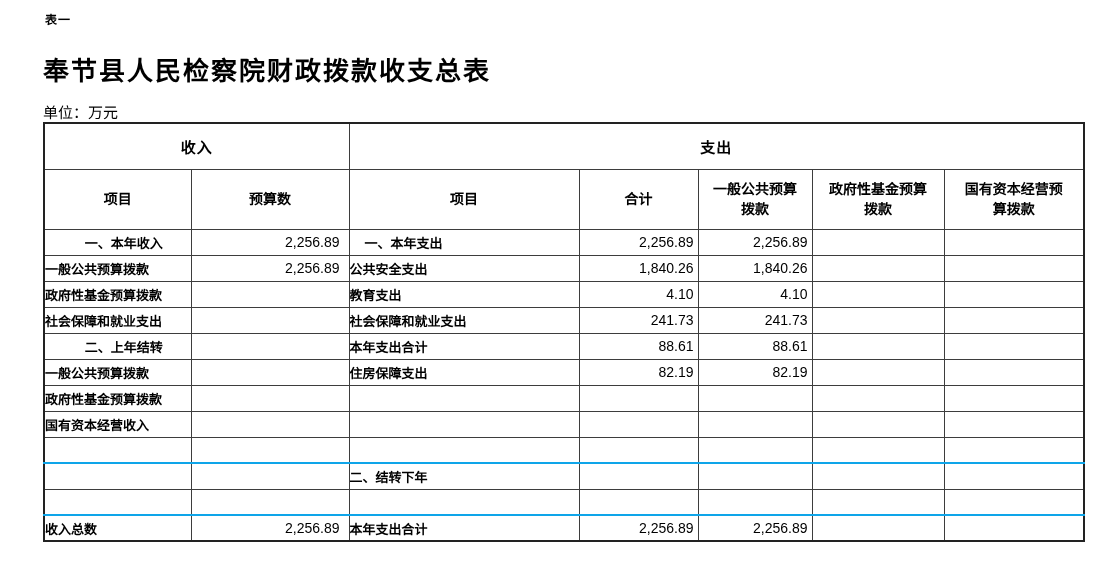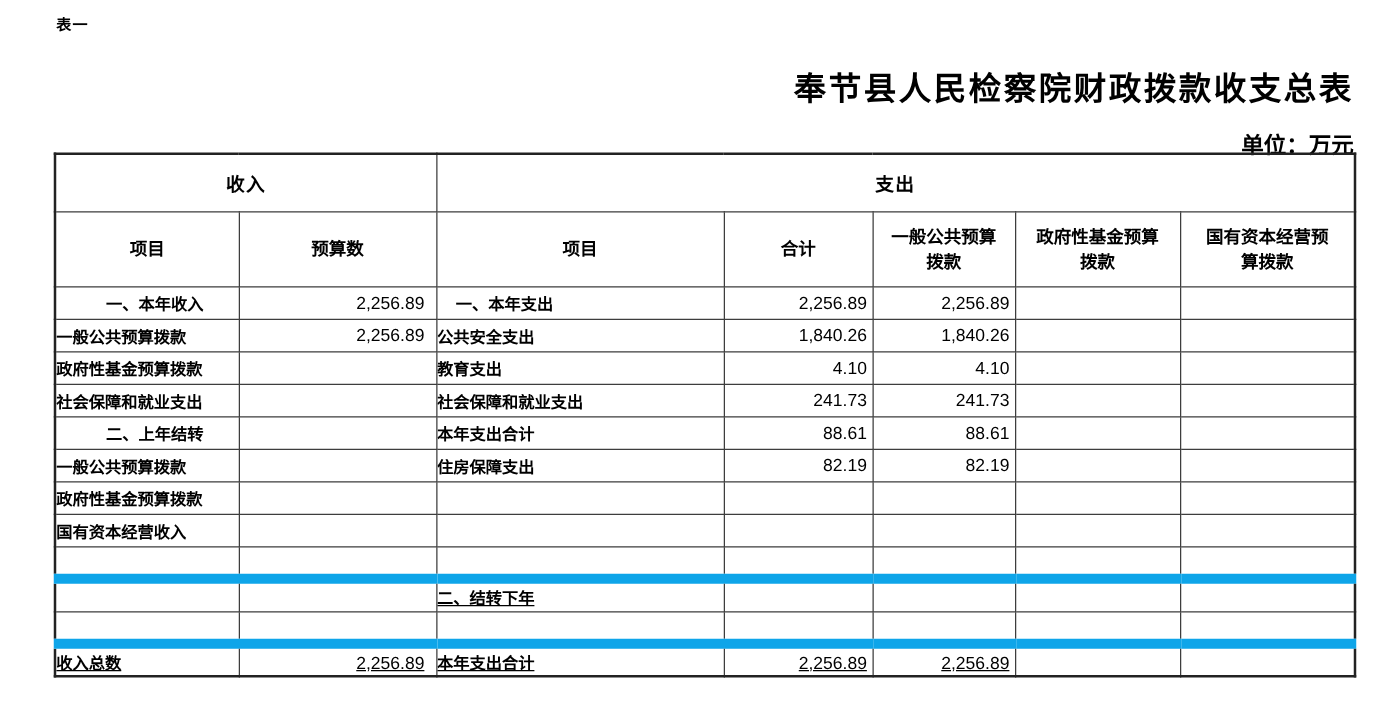--- a/index.html
+++ b/index.html
@@ -10,28 +10,28 @@
     font-family: "Liberation Sans", "DejaVu Sans", sans-serif;
     color: #000;
     overflow: hidden;
   }
   .corner-label {
     position: absolute; left: 45px; top: 10px;
     font-size: 12px; font-weight: bold; letter-spacing: 1px;
   }
   .title-wrap {
     position: absolute; left: 43px; top: 50px; width: 1040px;
-    text-align: right;
+    text-align: left;
   }
   .doc-title {
     font-size: 26px; font-weight: bold; letter-spacing: 2px;
   }
   .unit-note {
     position: absolute; left: 43px; top: 101px; width: 1040px;
-    text-align: right; font-size: 18px; font-weight: bold;
+    font-size: 15px; font-weight: normal;
   }
   table.fiscal {
     position: absolute; left: 43px; top: 122px;
     width: 1040px;
     border-collapse: collapse;
     table-layout: fixed;
     border: 2px solid #222;
   }
   table.fiscal th, table.fiscal td {
     border: 1px solid #3d3d3d;
@@ -54,21 +54,21 @@
     vertical-align: middle; padding-left: 0; white-space: nowrap;
   }
   td.num {
     font-size: 14px; font-weight: normal; text-align: right;
     vertical-align: middle; padding-right: 4px;
     font-family: "Liberation Sans", "DejaVu Sans", sans-serif;
   }
   td.num.income-num { padding-right: 9px; }
   td.center { text-align: center; padding-left: 12px; }
   td.indent { padding-left: 15px; }
-  tr.thick-top td { border-top: 8px solid #0ea5e9; text-decoration: underline; }
+  tr.thick-top td { border-top: 2px solid #0ea5e9; }
 </style>
 </head>
 <body>
 
 <div class="corner-label">表一</div>
 
 <div class="title-wrap">
   <span class="doc-title">奉节县人民检察院财政拨款收支总表</span>
 </div>
 

